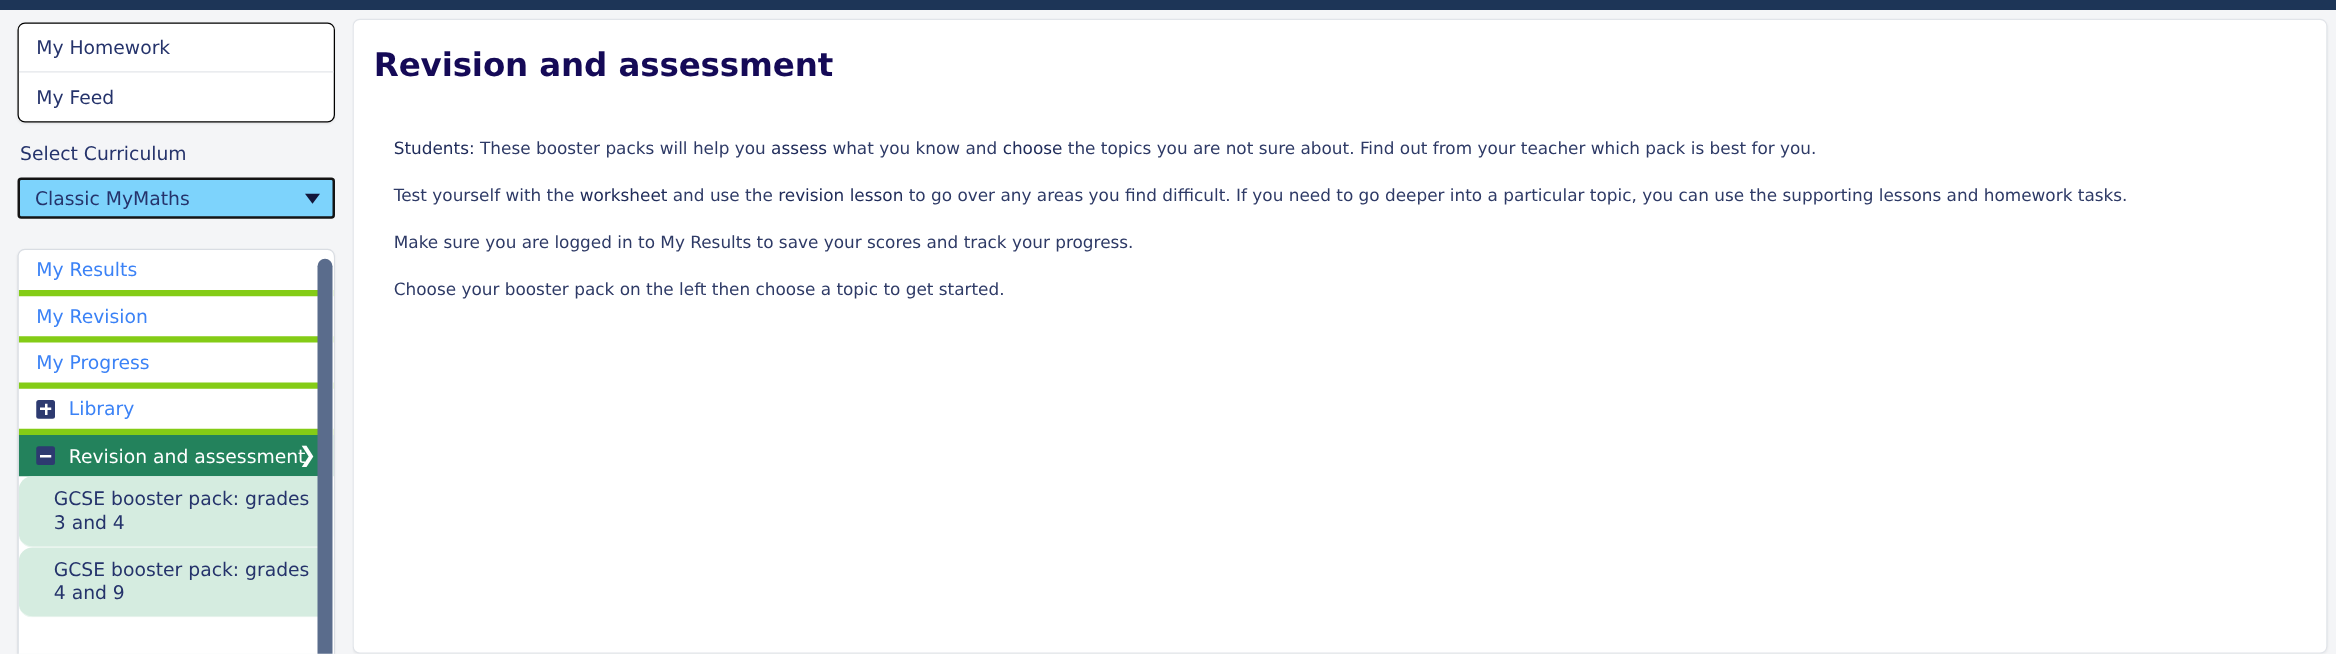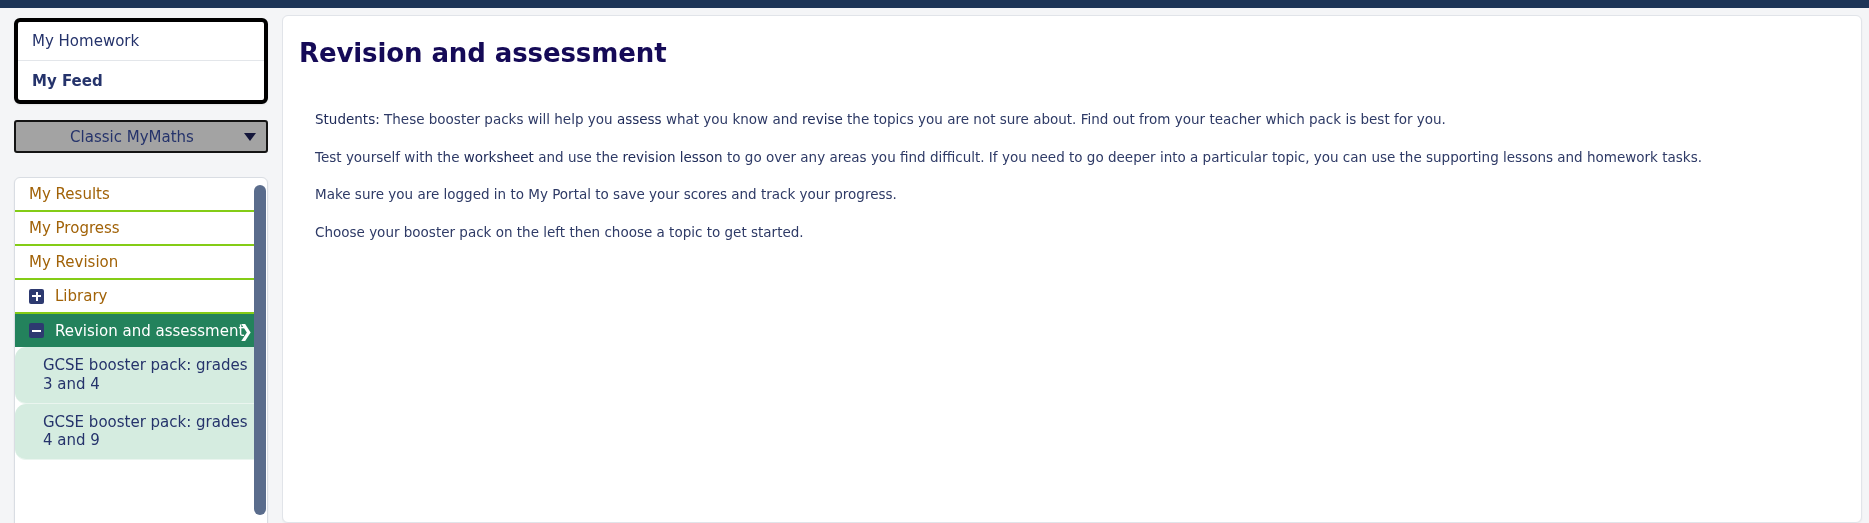--- a/index.html
+++ b/index.html
@@ -50,59 +50,58 @@
     width: 282px;
     min-width: 282px;
     height: 515px;
     padding: 10px 14px 0 14px;
     background: #f4f5f7;
     position: relative;
   }
 
   .card {
     background: #ffffff;
-    border: 4px solid #000000;
+    border: 1px solid #000000;
     border-radius: 6px;
     box-shadow: 0 1px 2px rgba(0,0,0,0.07);
     overflow: hidden;
   }
 
   .nav-item {
     height: 39px;
     display: flex;
     align-items: center;
     padding: 0 14px;
     font-size: 15px;
     color: #25336b;
     border-bottom: 1px solid #e3e6ea;
     cursor: pointer;
     white-space: nowrap;
   }
-  .nav-item:last-child { border-bottom: none; font-weight: bold; }
+  .nav-item:last-child { border-bottom: none; }
 
   .top-card { margin-bottom: 16px; }
 
   .curriculum-label {
     font-size: 15px;
     color: #25336b;
     margin: 0 0 10px 2px;
   }
 
   .select-wrap {
     position: relative;
     height: 33px;
-    background: #a3a3a3;
+    background: #7dd3fc;
     border: 2px solid #141414;
     border-radius: 3px;
     display: flex;
     align-items: center;
     padding: 0 30px 0 12px;
     margin-bottom: 24px;
     cursor: pointer;
-    justify-content: center;
   }
   .select-value {
     font-size: 15px;
     color: #25336b;
     white-space: nowrap;
     overflow: hidden;
     text-overflow: ellipsis;
   }
   .select-caret {
     position: absolute;
@@ -127,22 +126,22 @@
     overflow: hidden;
     height: 100%;
   }
 
   .nav-row {
     display: flex;
     align-items: center;
     min-height: 33px;
     padding: 7px 14px;
     font-size: 15px;
-    color: #a16207;
-    border-bottom: 2px solid #84cc16;
+    color: #3b82f6;
+    border-bottom: 5px solid #84cc16;
     cursor: pointer;
     position: relative;
   }
 
   .nav-row.active {
     background: #23825c;
     color: #ffffff;
     border-bottom: none;
     font-weight: 400;
   }
@@ -261,39 +260,40 @@
 
       <div class="card top-card">
         <div class="nav-item">
           <span>My Homework</span>
         </div>
         <div class="nav-item">
           <span>My Feed</span>
         </div>
       </div>
 
+      <div class="curriculum-label">Select Curriculum</div>
 
       <div class="select-wrap">
         <span class="select-value">Classic MyMaths</span>
         <span class="select-caret"></span>
       </div>
 
       <div class="nav-list-wrap">
         <div class="nav-list">
 
           <div class="nav-row">
             <span>My Results</span>
           </div>
 
           <div class="nav-row">
+            <span>My Revision</span>
+          </div>
+
+          <div class="nav-row">
             <span>My Progress</span>
-          </div>
-
-          <div class="nav-row">
-            <span>My Revision</span>
           </div>
 
           <div class="nav-row">
             <span class="expander plus"></span>
             <span>Library</span>
           </div>
 
           <div class="nav-row active">
             <span class="expander"></span>
             <span>Revision and assessment</span>
@@ -313,22 +313,22 @@
           <div class="scrollbar-thumb"></div>
         </div>
       </div>
 
     </div>
 
     <div class="main">
       <div class="main-card">
         <h1 class="page-title">Revision and assessment</h1>
         <div id="paragraphs">
-            <p class="para"><b>Students:</b><span> These booster packs will help you </span><b>assess</b><span> what you know and </span><b>revise</b><span> the topics you are not sure about. Find out from your teacher which pack is best for you.</span></p>
+            <p class="para"><b>Students:</b><span> These booster packs will help you </span><b>assess</b><span> what you know and </span><b>choose</b><span> the topics you are not sure about. Find out from your teacher which pack is best for you.</span></p>
             <p class="para"><span>Test yourself with the </span><b>worksheet</b><span> and use the </span><b>revision lesson</b><span> to go over any areas you find difficult. If you need to go deeper into a particular topic, you can use the supporting lessons and homework tasks.</span></p>
-            <p class="para"><span>Make sure you are logged in to My Portal to save your scores and track your progress.</span></p>
+            <p class="para"><span>Make sure you are logged in to My Results to save your scores and track your progress.</span></p>
             <p class="para"><span>Choose your booster pack on the left then choose a topic to get started.</span></p>
           </div>
       </div>
     </div>
 
   </div>
 </div>
 
 </body></html>

